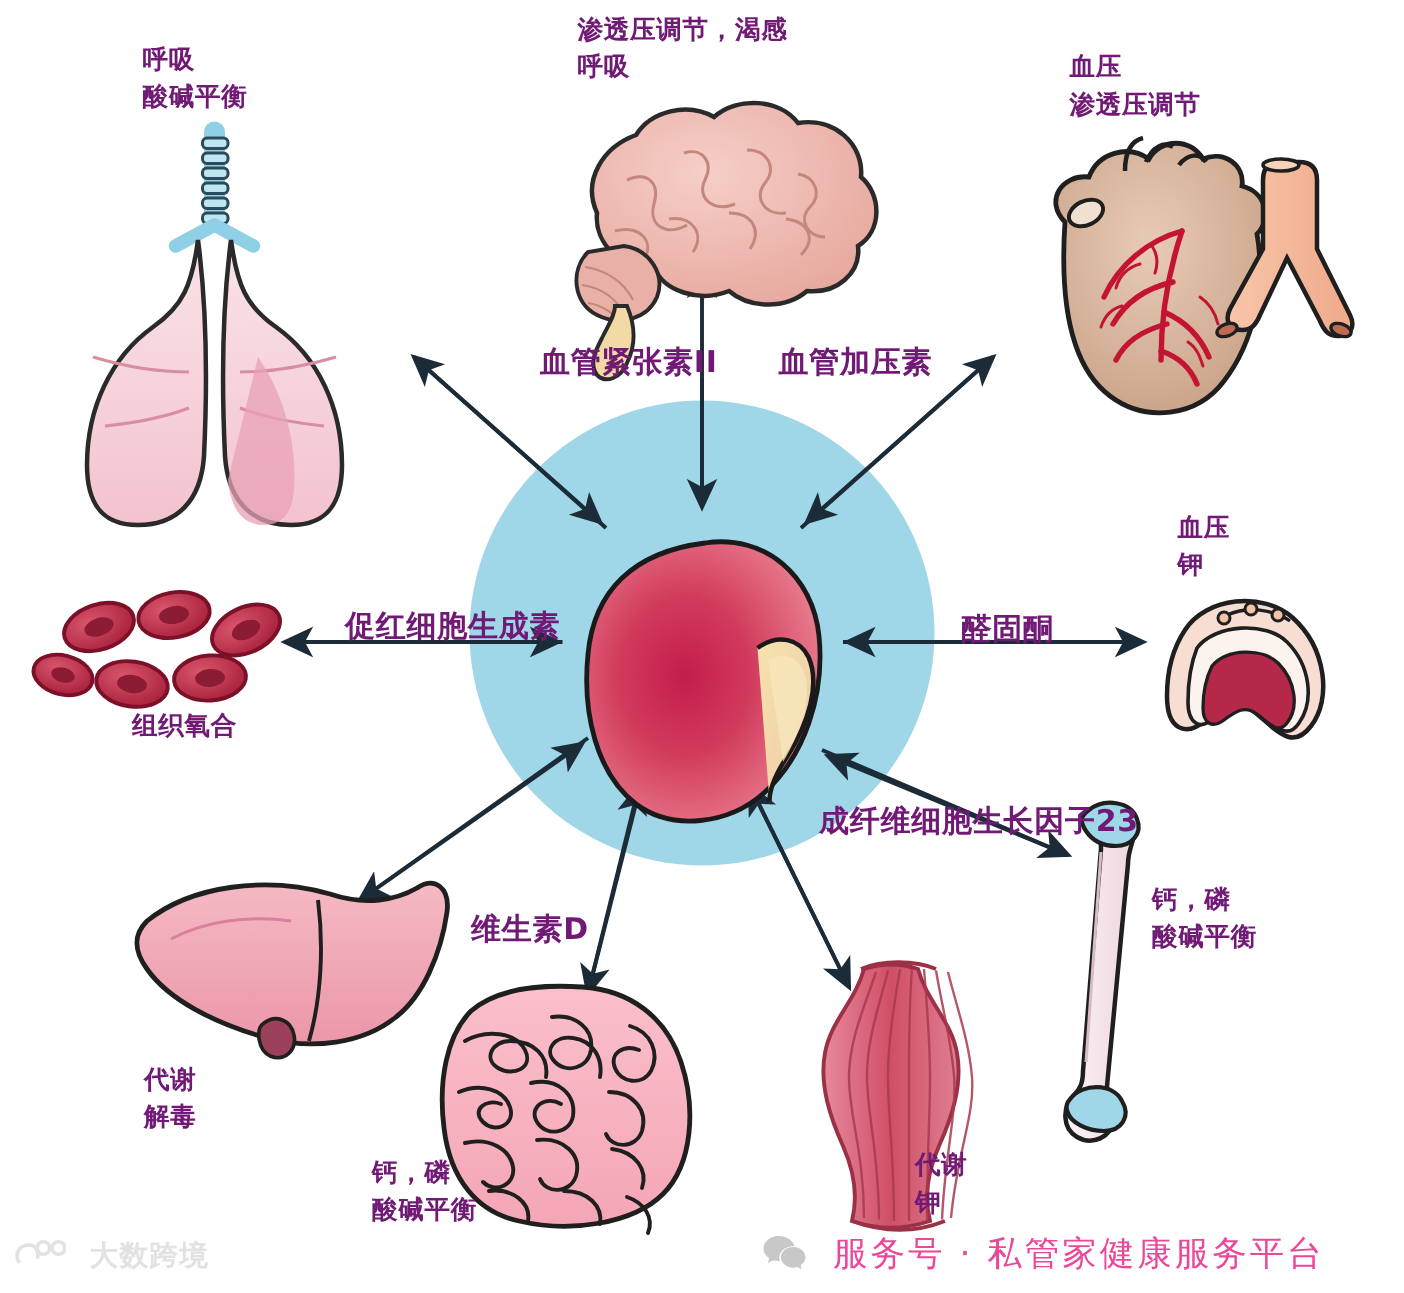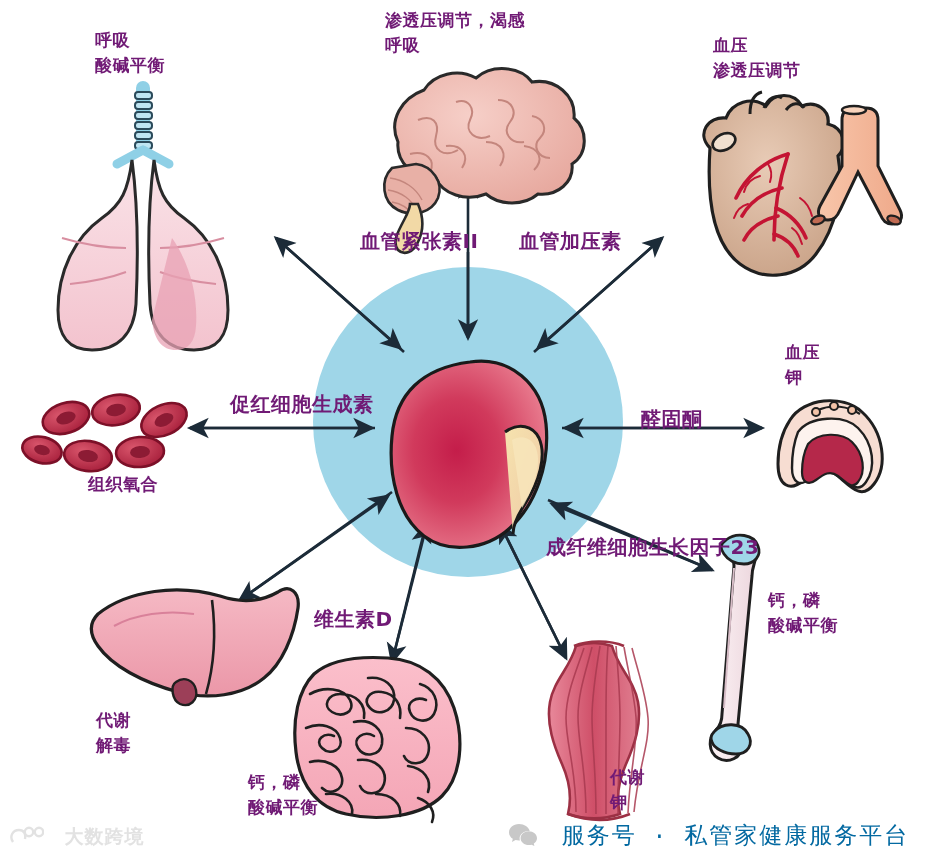--- a/index.html
+++ b/index.html
@@ -3,22 +3,22 @@
 <meta charset="utf-8">
 <style>
   html,body{margin:0;padding:0;background:#ffffff;}
   body{width:936px;height:862px;position:relative;overflow:hidden;
        font-family:"DejaVu Sans","Liberation Sans",sans-serif;}
   #stage{position:absolute;inset:0;width:936px;height:862px;}
   svg#art{position:absolute;left:0;top:0;width:936px;height:862px;}
   .lbl{position:absolute;color:#701a75;font-weight:700;font-size:17px;
        line-height:1.45;white-space:nowrap;letter-spacing:.5px;}
   .lbl.sm{font-size:20px;}
-  .wm{position:absolute;color:#cfcfcf;font-weight:400;white-space:nowrap;font-family:Liberation Mono, monospace;}
-  .wm-right{font-size:23px;color:#0369a1;letter-spacing:2px;}
+  .wm{position:absolute;color:#cfcfcf;font-weight:400;white-space:nowrap;}
+  .wm-right{font-size:23px;color:#ec4899;letter-spacing:2px;}
   .wm-left{font-size:19px;color:#e2e2e2;font-weight:700;letter-spacing:1px;}
   .wx{display:inline-block;vertical-align:-3px;margin-right:8px;}
 </style>
 </head>
 <body>
 
 <div id="stage">
 
   <svg id="art" viewBox="0 0 936 862">
     <defs>
@@ -338,21 +338,21 @@
   <div class="lbl" style="left:768px;top:588px;">
     <div>钙，磷</div>
     <div>酸碱平衡</div>
   </div>
 
   <div class="lbl sm" style="left:360px;top:227px;">血管紧张素II</div>
 
   <div class="lbl sm" style="left:487px;top:227px;margin-left:32px;">血管加压素</div>
 
 
-  <div class="lbl sm" style="left:230px;top:390px;text-align:center;">促红细胞生成素</div>
+  <div class="lbl sm" style="left:230px;top:403px;text-align:center;">促红细胞生成素</div>
 
   <div class="lbl sm" style="left:641px;top:405px;">醛固酮</div>
 
   <div class="lbl sm" style="left:546px;top:533px;text-align:right;">成纤维细胞生长因子23</div>
 
   <div class="lbl sm" style="left:314px;top:605px;">维生素D</div>
 
   <div class="wm wm-left" style="left:10px;top:824px;">
     <span class="wx">
       <svg width="34" height="20" viewBox="0 0 34 20" aria-hidden="true">

